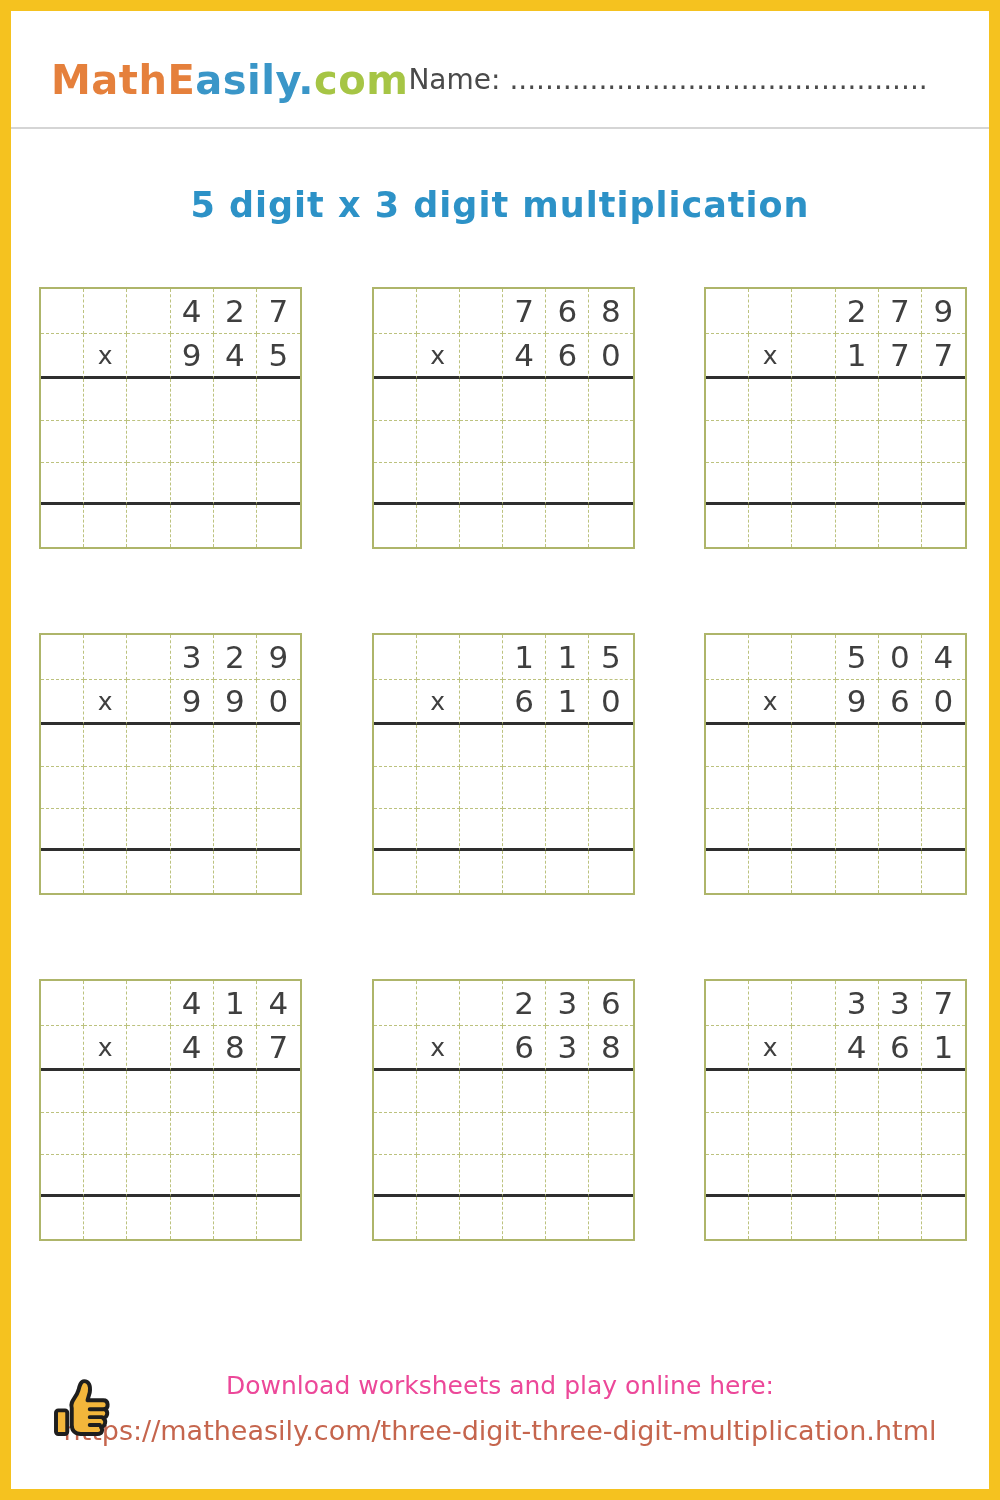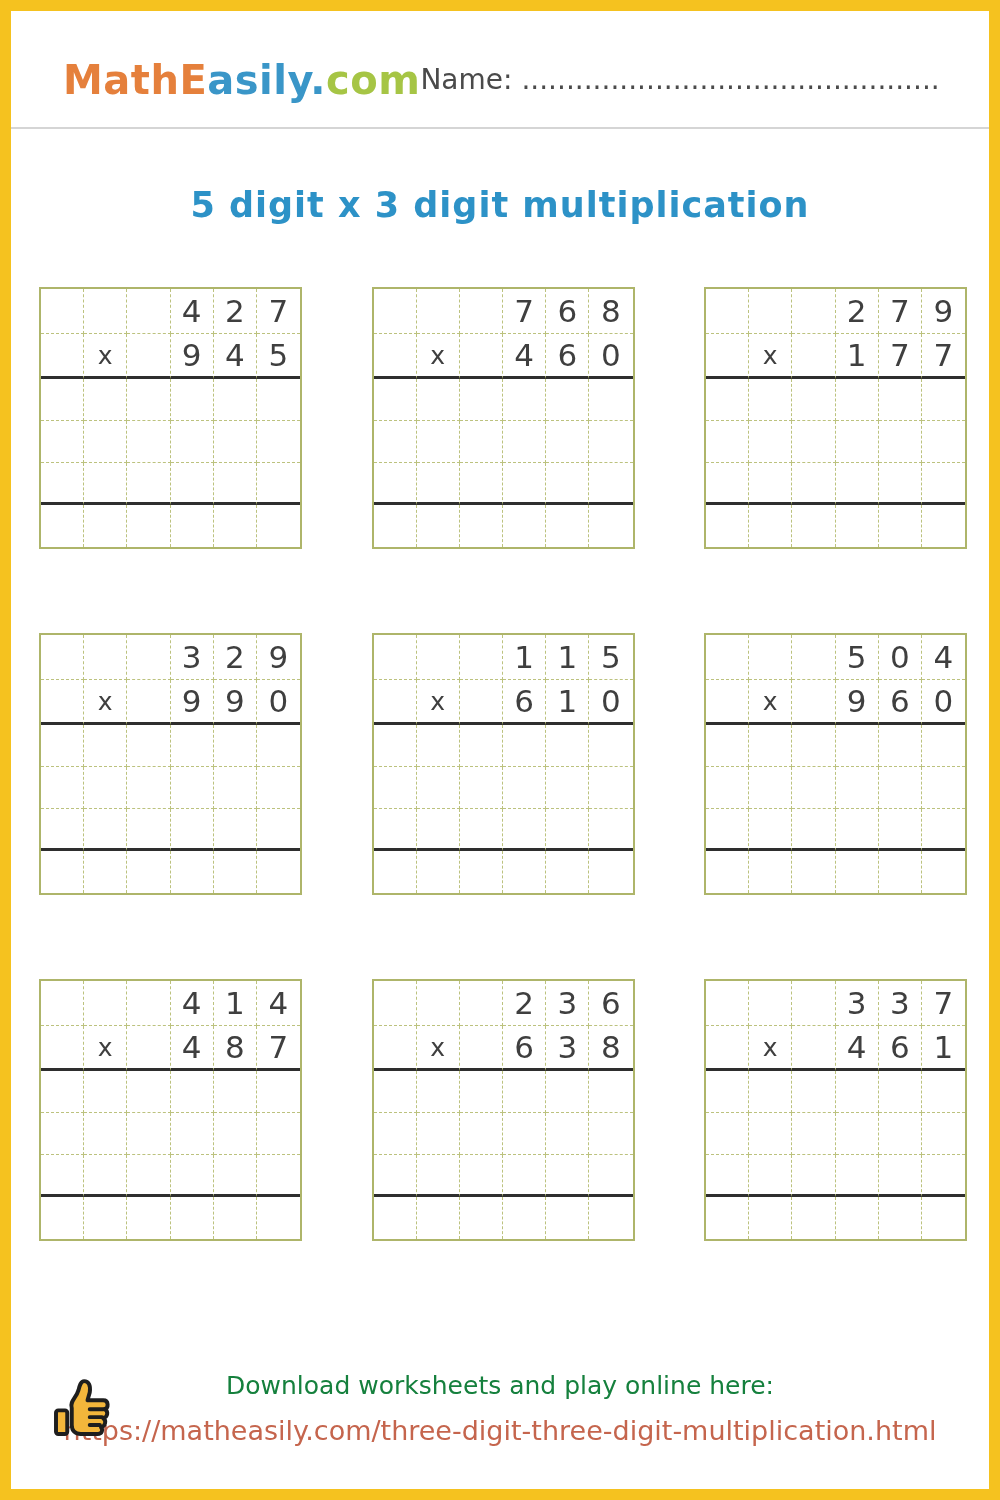--- a/index.html
+++ b/index.html
@@ -10,21 +10,21 @@
     border: 11px solid #f5c21f;
     background: #ffffff;
     font-family: "DejaVu Sans", "Liberation Sans", sans-serif;
     position: relative;
     overflow: hidden;
   }
   
   .header {
     height: 116px;
     box-sizing: border-box;
-    padding: 44px 62px 0 52px;
+    padding: 44px 62px 0 40px;
     display: flex;
     justify-content: space-between;
     align-items: flex-start;
   }
   .logo {
     font-size: 40px;
     font-weight: bold;
     letter-spacing: 0.5px;
     line-height: 50px;
     white-space: nowrap;
@@ -94,21 +94,21 @@
   .thumb {
     position: absolute;
     left: 36px;
     top: 2px;
     width: 72px;
     height: 72px;
   }
   .f1 {
     font-size: 25px;
     line-height: 34px;
-    color: #15803d;
+    color: #ec4899;
   }
   .f2 {
     margin-top: 10px;
     font-size: 27px;
     line-height: 36px;
     color: #c5654d;
     cursor: pointer;
   }
 </style>
 </head>

